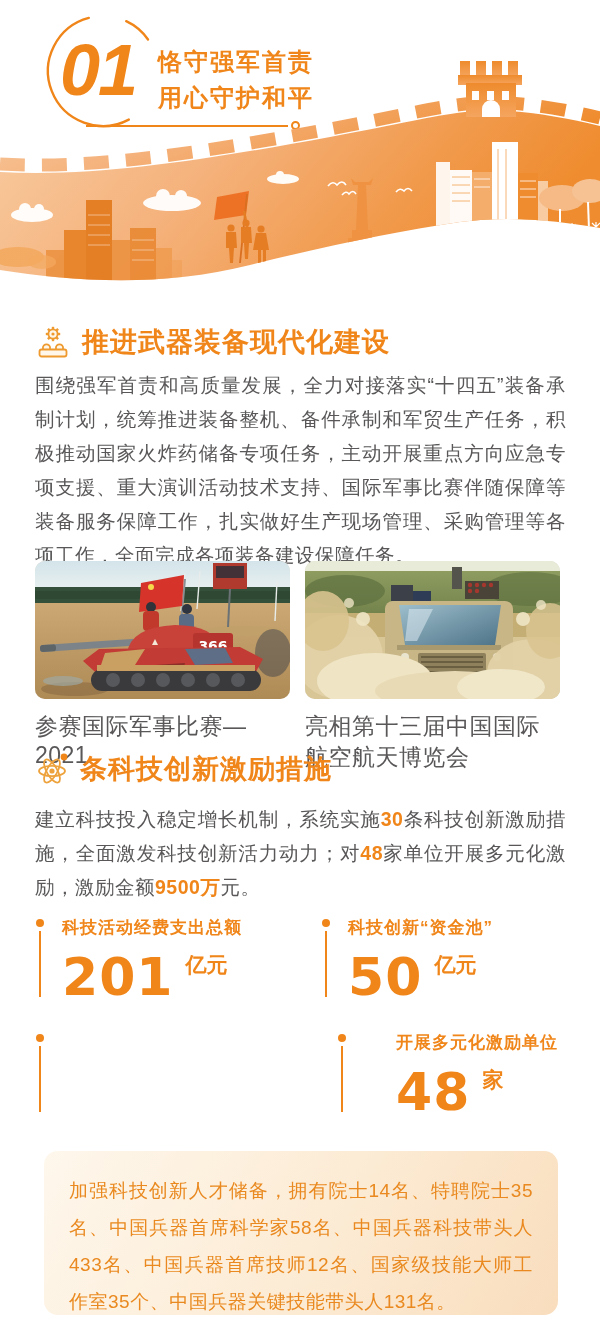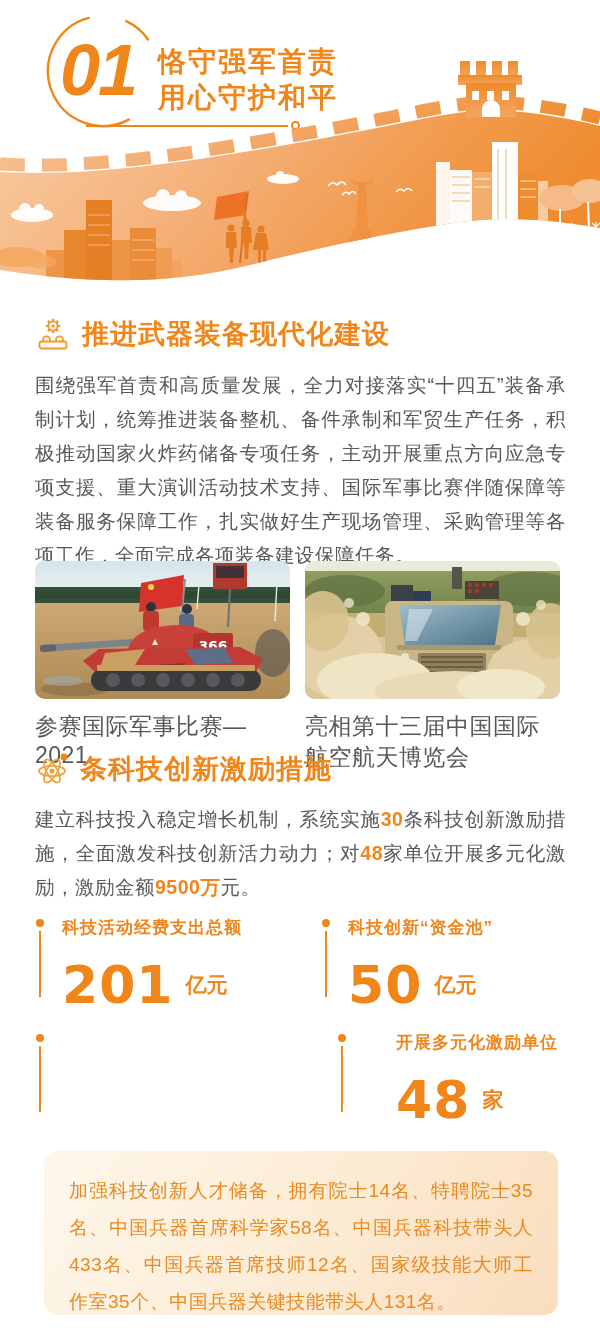--- a/index.html
+++ b/index.html
@@ -18,40 +18,40 @@
   }
   
   .arc-svg{position:absolute;left:28px;top:8px;}
   .big-num{
     position:absolute;left:60px;top:34px;
     font-size:72px;font-weight:bold;font-style:italic;
     color:var(--orange);letter-spacing:-2px;line-height:1;text-align:right;
   }
   .hdr-title{
     position:absolute;left:158px;top:44px;
-    font-size:28px;font-weight:bold;color:var(--orange);
+    font-size:24px;font-weight:bold;color:var(--orange);
     line-height:36px;letter-spacing:2px;
   }
   .hdr-line{
     position:absolute;left:86px;top:125px;width:202px;height:2px;
     background:var(--orange);
   }
   .hdr-line-dot{
     position:absolute;left:291px;top:121px;width:9px;height:9px;
     border:2px solid var(--orange);border-radius:50%;background:#fff;
   }
   .wave-svg{position:absolute;left:0;top:45px;}
   
   .sec-head{
     position:absolute;left:36px;display:flex;align-items:center;gap:10px;
   }
   .sec-head .sec-title{
     font-size:27px;font-weight:bold;color:var(--orange);letter-spacing:1px;
   }
-  .sec1{top:316px;gap:12px;}
+  .sec1{top:324px;gap:12px;}
   .sec2{top:751px;}
   
   .para{
     position:absolute;left:35px;width:531px;
     font-size:19.5px;line-height:34px;color:var(--gray);
     text-align:justify;letter-spacing:0.5px;
   }
   .para1{top:368px;}
   .para2{top:802px;}
   .hl{color:var(--orange);font-weight:bold;}
@@ -60,21 +60,21 @@
   .photo-fig{width:255px;}
   .photo-box{width:255px;height:138px;border-radius:10px;overflow:hidden;background:#d8d2c2;}
   .photo-cap{margin-top:12px;font-size:23px;color:var(--gray);letter-spacing:0.5px;}
   
   .stat{position:absolute;display:flex;width:270px;}
   .stat-marker{width:12px;display:flex;flex-direction:column;align-items:flex-start;padding-top:3px;}
   .stat-dot{width:8px;height:8px;border-radius:50%;background:var(--orange);}
   .stat-line{width:2px;height:66px;background:var(--orange);margin-left:3px;margin-top:4px;}
   .stat-body{margin-left:14px;}
   .stat-label{font-size:17px;font-weight:bold;color:var(--orange);letter-spacing:1px;}
-  .stat-numrow{display:flex;align-items:center;gap:12px;margin-top:20px;}
+  .stat-numrow{display:flex;align-items:flex-start;gap:12px;margin-top:12px;}
   .stat-value{font-size:52px;font-weight:bold;color:var(--orange);line-height:1;letter-spacing:1px;font-family:"DejaVu Sans","Liberation Sans",sans-serif;}
   .stat-unit{font-size:21px;font-weight:bold;color:var(--orange);}
   .stat-a{left:36px;top:916px;}
   .stat-b{left:322px;top:916px;}
   .stat-c{left:36px;top:1031px;}
   .stat-d{left:338px;top:1031px;gap:32px;}
   
   .foot-box{
     position:absolute;left:44px;top:1151px;width:514px;height:164px;
     border-radius:14px;

